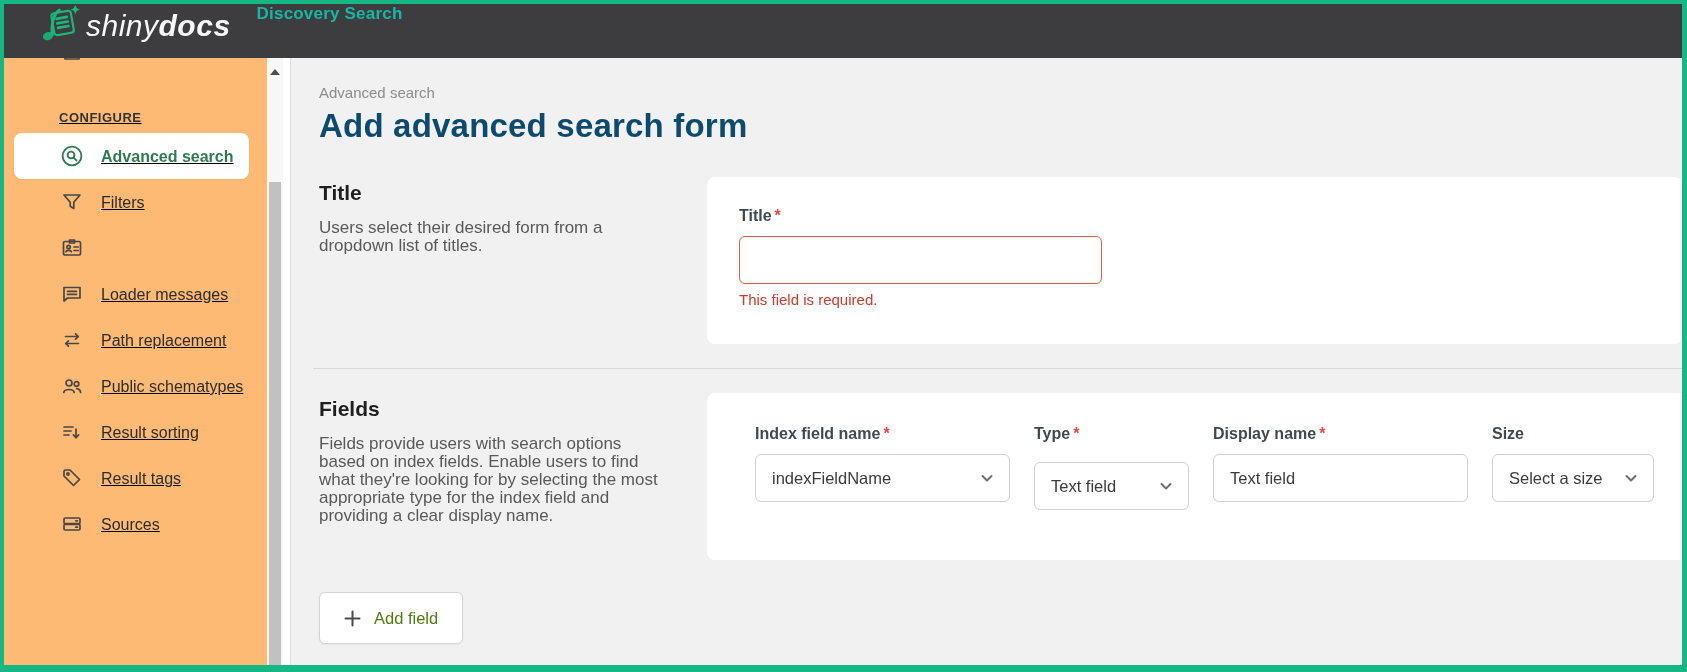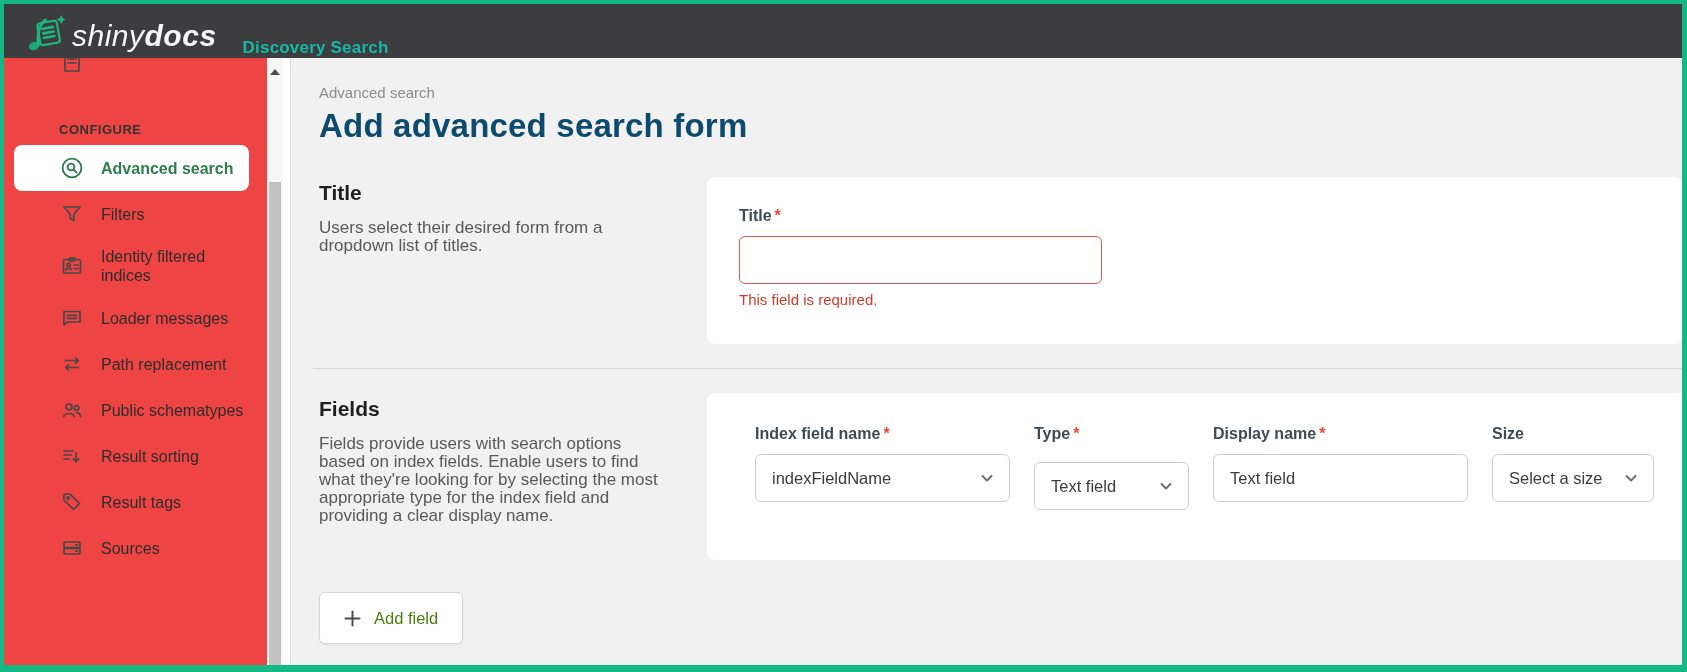--- a/index.html
+++ b/index.html
@@ -12,39 +12,40 @@
     border-width: 4px 5px 7px 4px;
     background: #f1f1f1;
     overflow: hidden;
     display: flex; flex-direction: column;
   }
 
   
   .hdr {
     height: 54px; flex: 0 0 54px;
     background: #3d3d40;
-    display: flex; align-items: flex-end;
-    padding-left: 22px;
+    display: flex; align-items: flex-start;
+    padding-left: 36px;
   }
   .logo { display: flex; align-items: center; }
   .logo svg { width: 42px; height: 40px; }
   .brand { color: #f7f7f7; font-size: 30px; font-style: italic; margin-left: 4px; letter-spacing: .5px; }
   .brand .shiny { font-weight: 400; }
   .brand .docs { font-weight: 700; }
   .app-title { color: #14b8a6; font-size: 17px; font-weight: 700; margin-left: 26px; letter-spacing: .2px; }
 
   
   .bodyrow { flex: 1; display: flex; min-height: 0; }
 
   
   .sidebar {
     width: 263px; flex: 0 0 263px;
-    background: #ef4444;
+    background: #fdba74;
     overflow: hidden;
-    padding-top: 12px;
+    padding-top: 0;
+    text-decoration: underline;
   }
   .nav-item {
     display: flex; align-items: center;
     padding: 10px 8px 10px 55px;
     min-height: 44px;
     color: #2d2d2d; font-size: 16px; line-height: 19px;
     cursor: pointer; text-decoration: none;
   }
   .nav-item .nicon { width: 26px; height: 26px; flex: 0 0 26px; display: flex; align-items: center; justify-content: center; }
   .nav-item .nicon svg { width: 24px; height: 24px; stroke: #474747; fill: none; stroke-width: 1.7; stroke-linecap: round; stroke-linejoin: round; }
@@ -185,21 +186,20 @@
       <a class="nav-item">
         <span class="nicon">
           <svg viewBox="0 0 24 24">
               <rect x="3.5" y="5.5" width="17" height="13.5" rx="1.6"></rect>
               <path d="M9.5 4 h5 v3 h-5 z"></path>
               <circle cx="8.6" cy="11" r="1.7"></circle>
               <path d="M5.8 15.8 c0.5 -2 5.1 -2 5.6 0"></path>
               <path d="M14 11 h4.2 M14 14.5 h4.2"></path>
             </svg>
         </span>
-        <span class="nlabel">Identity filtered indices</span>
       </a>
 
       <a class="nav-item">
         <span class="nicon">
           <svg viewBox="0 0 24 24">
               <path d="M4 5.5 h16 v10.5 h-12.5 l-3.5 3 z"></path>
               <path d="M7.5 9.3 h9 M7.5 12.4 h9"></path>
             </svg>
         </span>
         <span class="nlabel">Loader messages</span>

